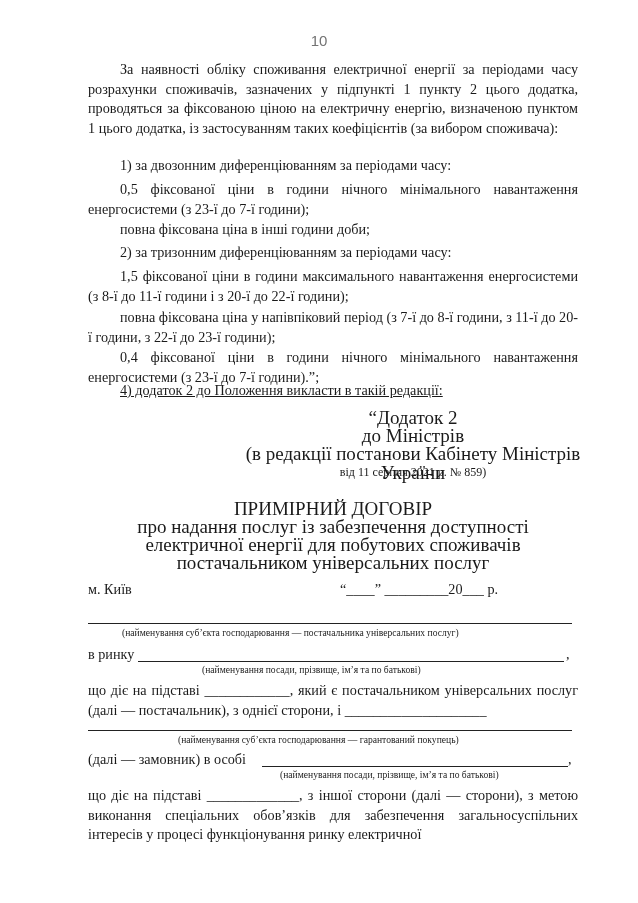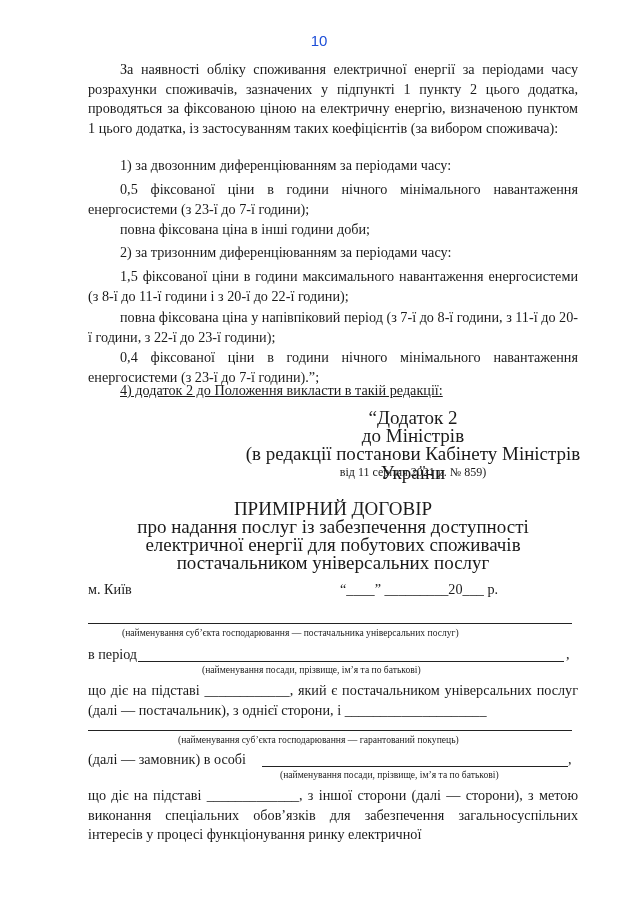--- a/index.html
+++ b/index.html
@@ -1,19 +1,19 @@
 <!DOCTYPE html>
 <html><head>
 <meta charset="utf-8">
 <style>
   html, body { margin:0; padding:0; background:#ffffff; }
   body { width:638px; height:903px; position:relative; overflow:hidden;
          font-family:"Liberation Serif", serif; color:#1a1a1a; }
   .page-num { position:absolute; top:32px; left:0; width:638px; text-align:center;
-              font-family:"Liberation Sans", sans-serif; font-size:15px; color:#1d4ed8; }
+              font-family:"Liberation Sans", sans-serif; font-size:15px; color:#737373; }
   .p { position:absolute; left:88px; width:490px; font-size:14.2px; line-height:19.5px;
        text-align:justify; margin:0; }
   .p.ind { text-indent:32px; }
   .c { position:absolute; font-size:19px; line-height:18.5px; text-align:center; margin:0; }
   .small { position:absolute; font-size:9.6px; line-height:12px; white-space:nowrap; color:#222; }
   .line { position:absolute; border-bottom:1px solid #222; height:0; }
   .row { position:absolute; font-size:14.2px; line-height:19px; white-space:nowrap; }
 </style>
 </head>
 <body>
@@ -43,21 +43,21 @@
   <p class="c" style="top:536px; left:88px; width:490px;">електричної енергії для побутових споживачів</p>
   <p class="c" style="top:554px; left:88px; width:490px;">постачальником універсальних послуг</p>
 </div>
 
 <div class="row" style="top:580px; left:88px;">м. Київ</div>
 <div class="row" style="top:580px; left:340px;">“____” _________20___ р.</div>
 
 <div class="line" style="top:623px; left:88px; width:484px;"></div>
 <div class="small" style="top:627px; left:122px;">(найменування суб’єкта господарювання — постачальника універсальних послуг)</div>
 
-<div class="row" style="top:645px; left:88px;">в період</div>
+<div class="row" style="top:645px; left:88px;">в ринку</div>
 <div class="line" style="top:661px; left:138px; width:426px;"></div>
 <div class="row" style="top:645px; left:566px;">,</div>
 <div class="small" style="top:664px; left:202px;">(найменування посади, прізвище, ім’я та по батькові)</div>
 
 <p class="p" style="top:681px; text-align-last:left;">що діє на підставі ____________, який є постачальником універсальних послуг (далі — постачальник), з однієї сторони, і ____________________</p>
 <div class="line" style="top:730px; left:88px; width:484px;"></div>
 <div class="small" style="top:734px; left:178px;">(найменування суб’єкта господарювання — гарантований покупець)</div>
 
 <div class="row" style="top:750px; left:88px;">(далі — замовник) в особі</div>
 <div class="line" style="top:766px; left:262px; width:306px;"></div>

